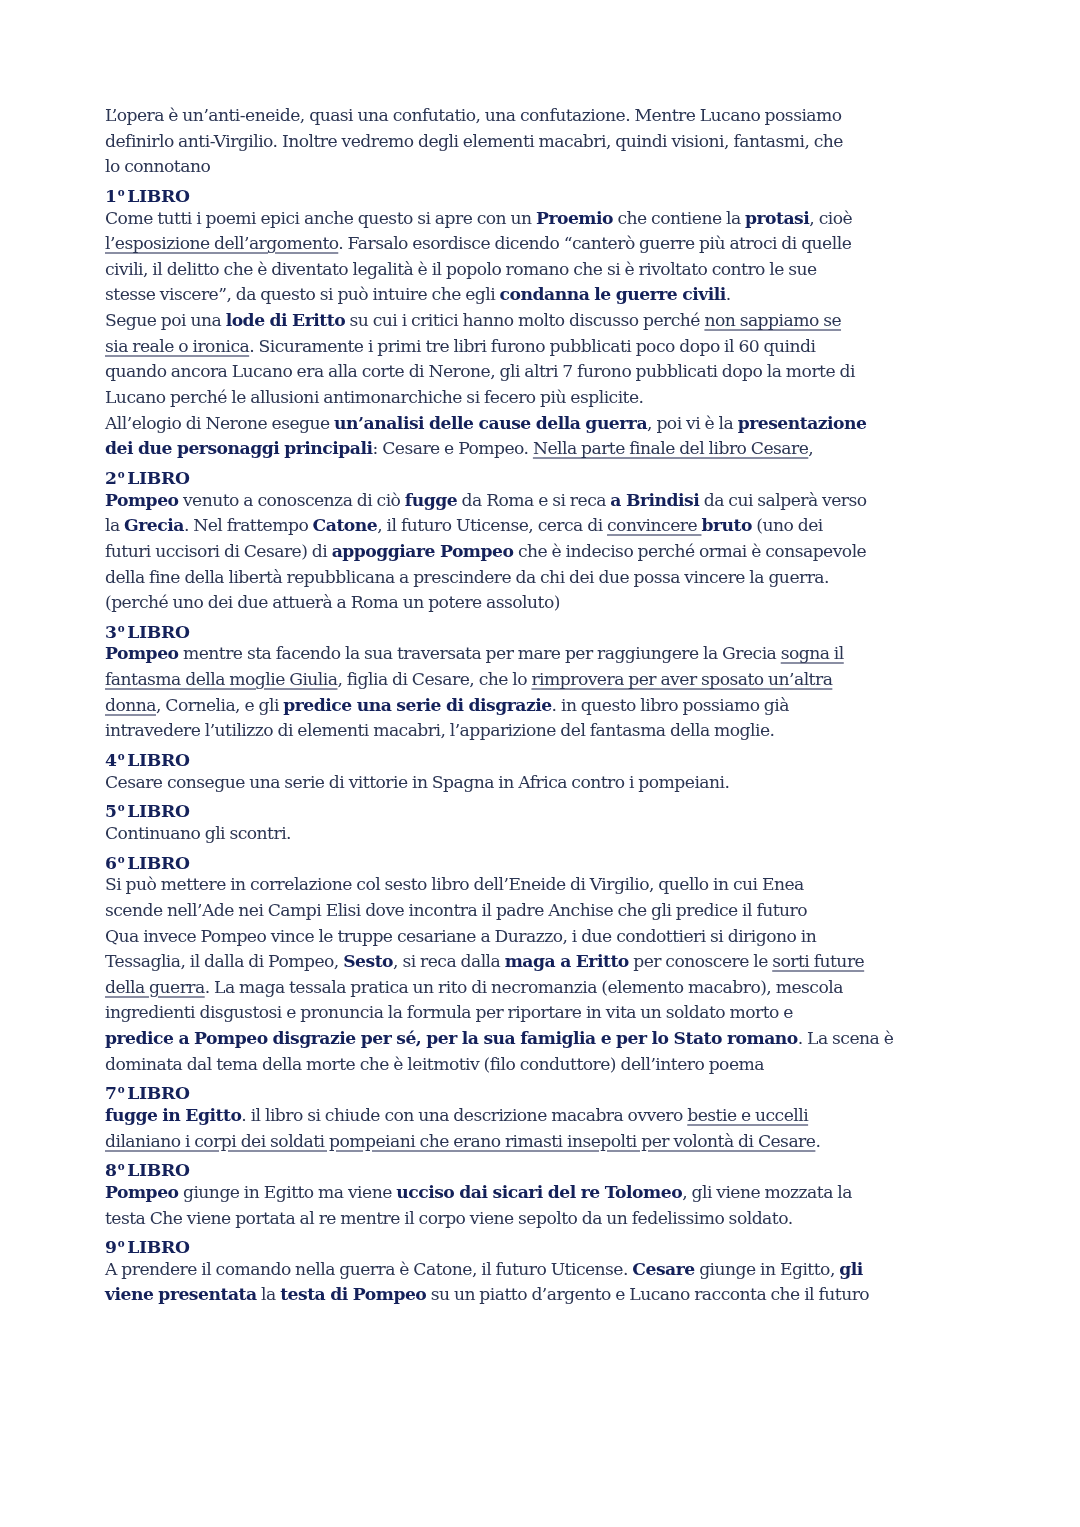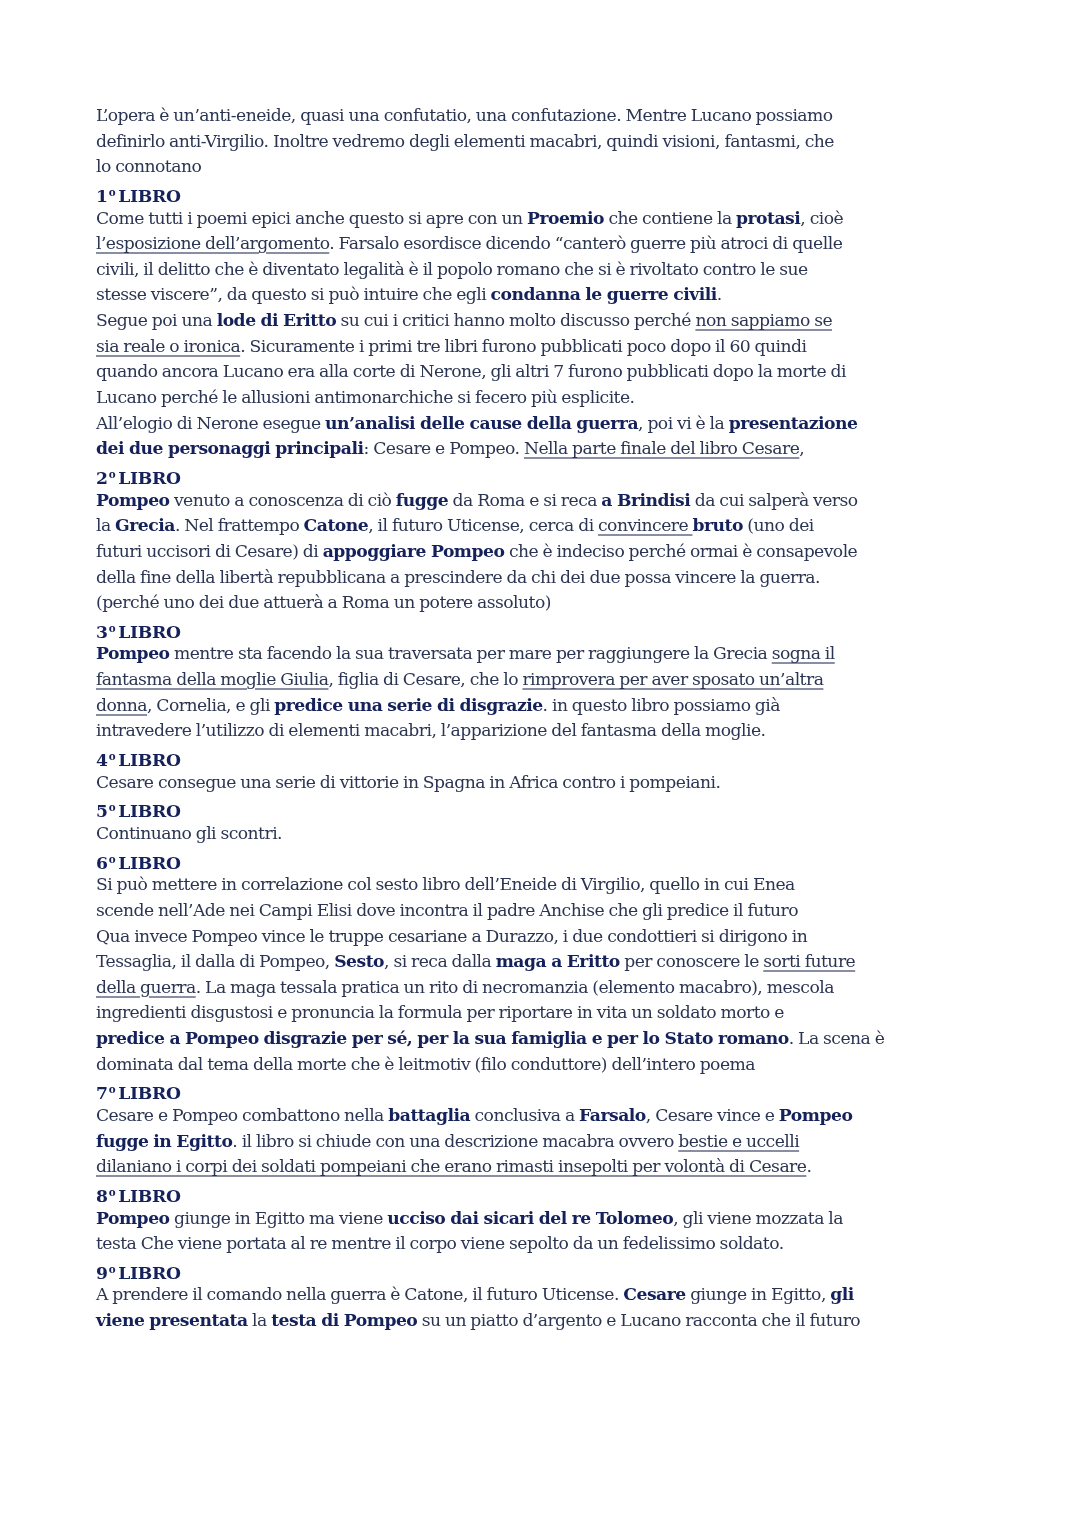--- a/index.html
+++ b/index.html
@@ -1,19 +1,19 @@
 <!DOCTYPE html>
 <html><head>
 <meta charset="utf-8">
 <style>
   html, body { margin: 0; padding: 0; background: #ffffff; }
   body { width: 1080px; height: 1527px; position: relative; overflow: hidden; }
   .page {
     position: absolute;
-    left: 96px;
+    left: 105px;
     top: 103px;
     width: 900px;
     font-family: "DejaVu Serif", "Liberation Serif", serif;
     font-size: 17.2px;
     line-height: 25.65px;
     color: #2b3553;
     letter-spacing: -0.55px;
     word-spacing: -0.5px;
   }
   .line { white-space: nowrap; height: 25.65px; }
@@ -58,21 +58,20 @@
     <div class="line heading"><span>6</span><sup>o</sup><span>LIBRO</span></div>
     <div class="line"><span>Si può mettere in correlazione col sesto libro dell’Eneide di Virgilio, quello in cui Enea</span></div>
     <div class="line"><span>scende nell’Ade nei Campi Elisi dove incontra il padre Anchise che gli predice il futuro</span></div>
     <div class="line"><span>Qua invece Pompeo vince le truppe cesariane a Durazzo, i due condottieri si dirigono in</span></div>
     <div class="line"><span>Tessaglia, il dalla di Pompeo, </span><span class="seg-b">Sesto</span><span>, si reca dalla </span><span class="seg-b">maga a Eritto</span><span> per conoscere le </span><span class="seg-u">sorti future</span></div>
     <div class="line"><span class="seg-u">della guerra</span><span>. La maga tessala pratica un rito di necromanzia (elemento macabro), mescola</span></div>
     <div class="line"><span>ingredienti disgustosi e pronuncia la formula per riportare in vita un soldato morto e</span></div>
     <div class="line"><span class="seg-b">predice a Pompeo disgrazie per sé, per la sua famiglia e per lo Stato romano</span><span>. La scena è</span></div>
     <div class="line"><span>dominata dal tema della morte che è leitmotiv (filo conduttore) dell’intero poema</span></div>
     <div class="line heading"><span>7</span><sup>o</sup><span>LIBRO</span></div>
-    <div class="line"><span>Cesare e Pompeo combattono nella </span><span class="seg-b">battaglia</span><span> conclusiva a </span><span class="seg-b">Farsalo</span><span>, Cesare vince e </span><span class="seg-b">Pompeo</span></div>
     <div class="line"><span class="seg-b">fugge in Egitto</span><span>. il libro si chiude con una descrizione macabra ovvero </span><span class="seg-u">bestie e uccelli</span></div>
     <div class="line"><span class="seg-u">dilaniano i corpi dei soldati pompeiani che erano rimasti insepolti per volontà di Cesare</span><span>.</span></div>
     <div class="line heading"><span>8</span><sup>o</sup><span>LIBRO</span></div>
     <div class="line"><span class="seg-b">Pompeo</span><span> giunge in Egitto ma viene </span><span class="seg-b">ucciso dai sicari del re Tolomeo</span><span>, gli viene mozzata la</span></div>
     <div class="line"><span>testa Che viene portata al re mentre il corpo viene sepolto da un fedelissimo soldato.</span></div>
     <div class="line heading"><span>9</span><sup>o</sup><span>LIBRO</span></div>
     <div class="line"><span>A prendere il comando nella guerra è Catone, il futuro Uticense. </span><span class="seg-b">Cesare</span><span> giunge in Egitto, </span><span class="seg-b">gli</span></div>
     <div class="line"><span class="seg-b">viene presentata</span><span> la </span><span class="seg-b">testa di Pompeo</span><span> su un piatto d’argento e Lucano racconta che il futuro</span></div>
   </div>
 

